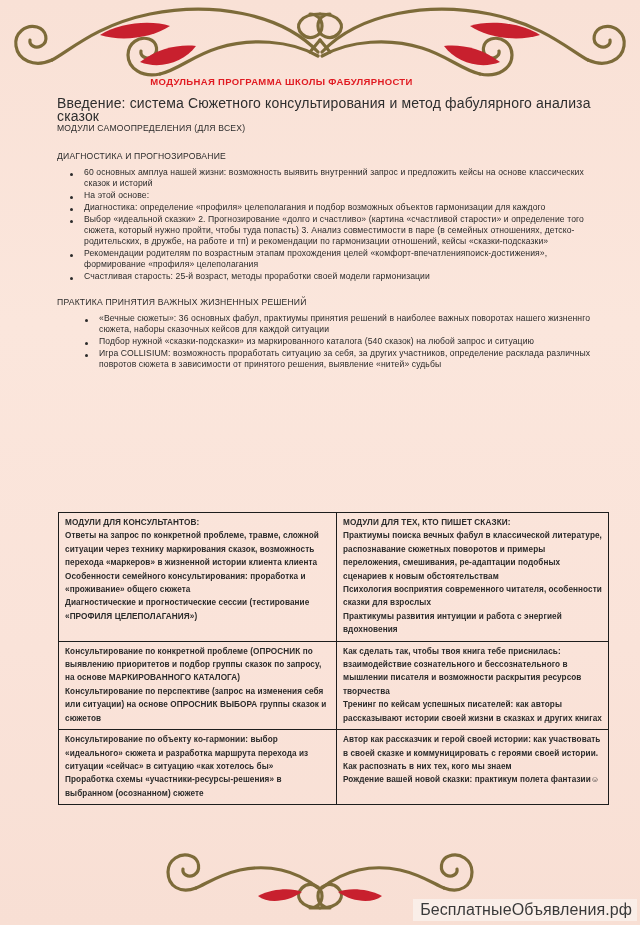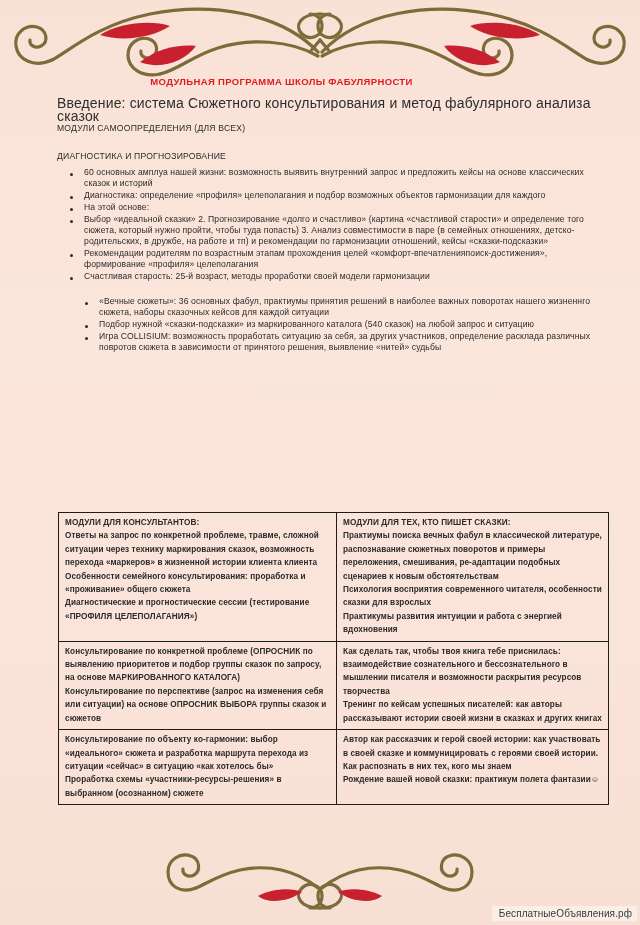--- a/index.html
+++ b/index.html
@@ -137,21 +137,21 @@
   .cell-line { display: block; }
   .cell-line + .cell-line { margin-top: 0; }
 
   
   .watermark {
     position: absolute;
     right: 3px;
     bottom: 4px;
     background: rgba(250, 240, 235, 0.86);
     padding: 2px 5px 2px 7px;
-    font-size: 10px;
+    font-size: 16px;
     color: #3a3a3a;
     letter-spacing: 0.1px;
     font-family: "Liberation Sans", sans-serif;
   }
 </style>
 </head>
 <body>
 
 <div id="page">
 
@@ -188,28 +188,29 @@
   <div class="intro-line">Введение: система Сюжетного консультирования и метод фабулярного анализа сказок</div>
 
   <div class="body-wrap">
 
     <div class="sec-head">МОДУЛИ САМООПРЕДЕЛЕНИЯ (ДЛЯ ВСЕХ)</div>
     <div class="gap-a"></div>
 
     <div class="sec-head">ДИАГНОСТИКА И ПРОГНОЗИРОВАНИЕ</div>
     <ul class="bullets">
       <li>60 основных амплуа нашей жизни: возможность выявить внутренний запрос и предложить кейсы на основе классических сказок и историй</li>
+      <li>На этой основе:</li>
       <li>Диагностика: определение «профиля» целеполагания и подбор возможных объектов гармонизации для каждого</li>
-      <li>На этой основе:</li>
       <li>Выбор «идеальной сказки» 2. Прогнозирование «долго и счастливо» (картина «счастливой старости» и определение того сюжета, который нужно пройти, чтобы туда попасть) 3. Анализ совместимости в паре (в семейных отношениях, детско-родительских, в дружбе, на работе и тп) и рекомендации по гармонизации отношений, кейсы «сказки-подсказки»</li>
       <li>Рекомендации родителям по возрастным этапам прохождения целей «комфорт-впечатленияпоиск-достижения», формирование «профиля» целеполагания</li>
       <li>Счастливая старость: 25-й возраст, методы проработки своей модели гармонизации</li>
     </ul>
     <div class="gap-b"></div>
 
+    <div class="sec-head">ПРАКТИКА ПРИНЯТИЯ ВАЖНЫХ ЖИЗНЕННЫХ РЕШЕНИЙ</div>
     <ul class="bullets indent2">
       <li>«Вечные сюжеты»: 36 основных фабул, практиумы принятия решений в наиболее важных поворотах нашего жизненнго сюжета, наборы сказочных кейсов для каждой ситуации</li>
       <li>Подбор нужной «сказки-подсказки» из маркированного каталога (540 сказок) на любой запрос и ситуацию</li>
       <li>Игра COLLISIUM: возможность проработать ситуацию за себя, за других участников, определение расклада различных повротов сюжета в зависимости от принятого решения, выявление «нитей» судьбы</li>
     </ul>
   </div>
 
   <table class="mod-table">
     <tbody>
       <tr>

